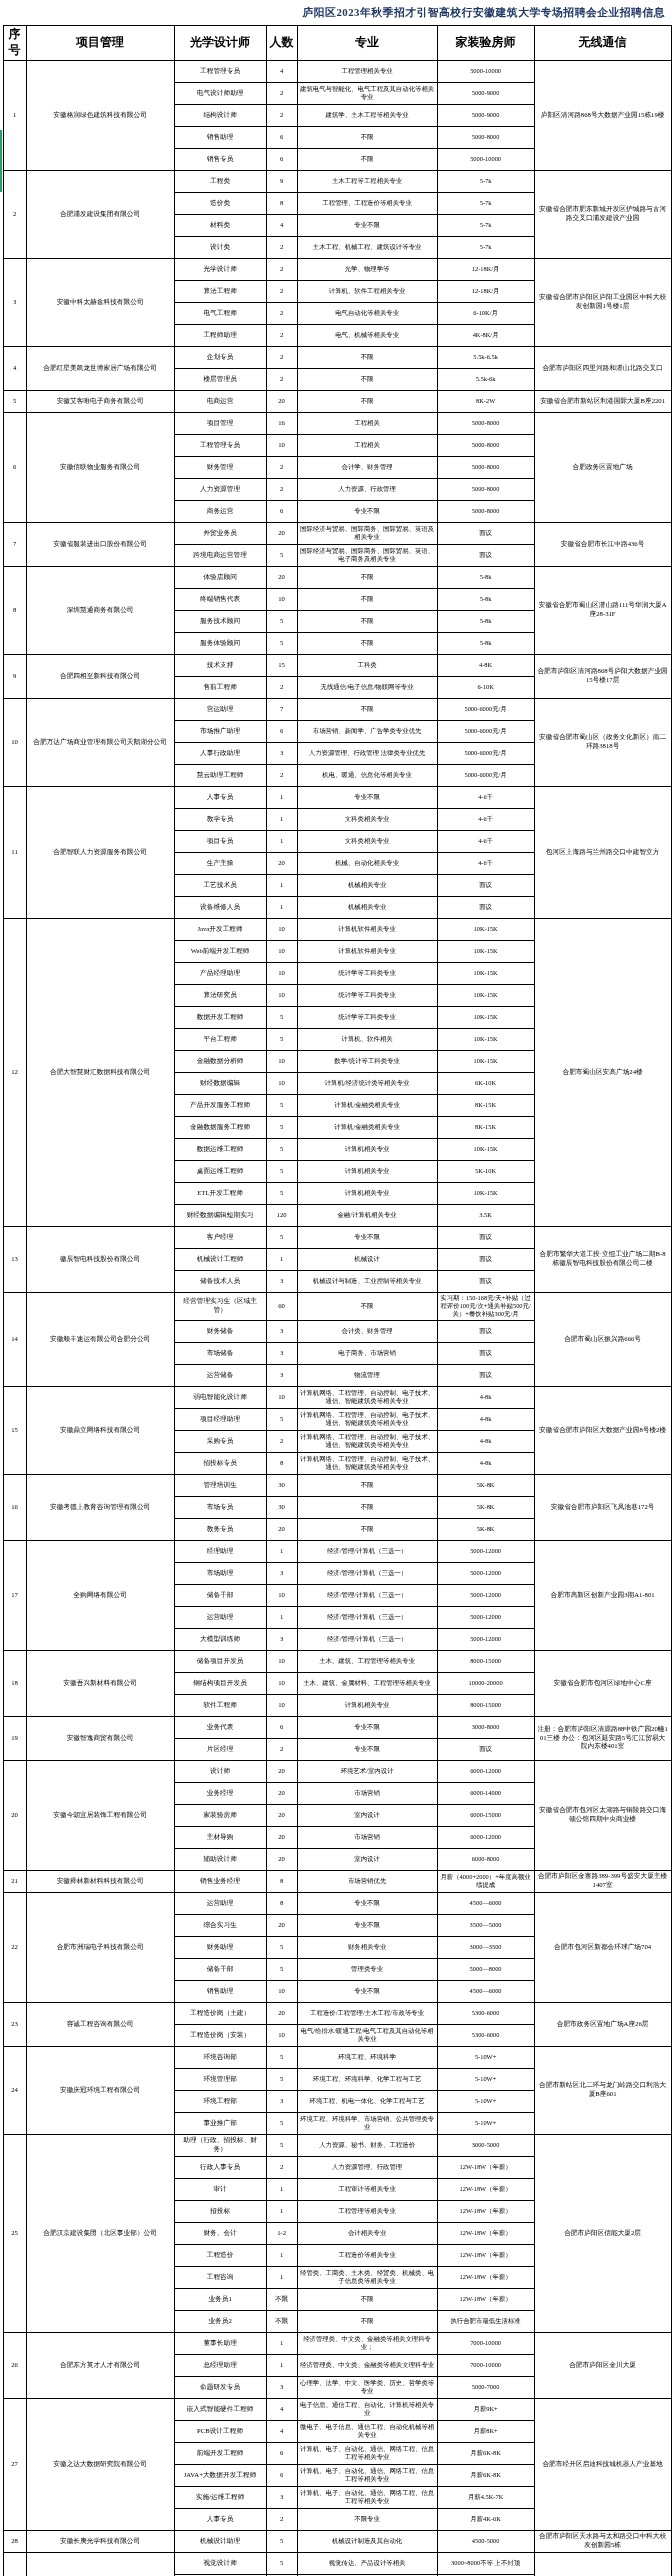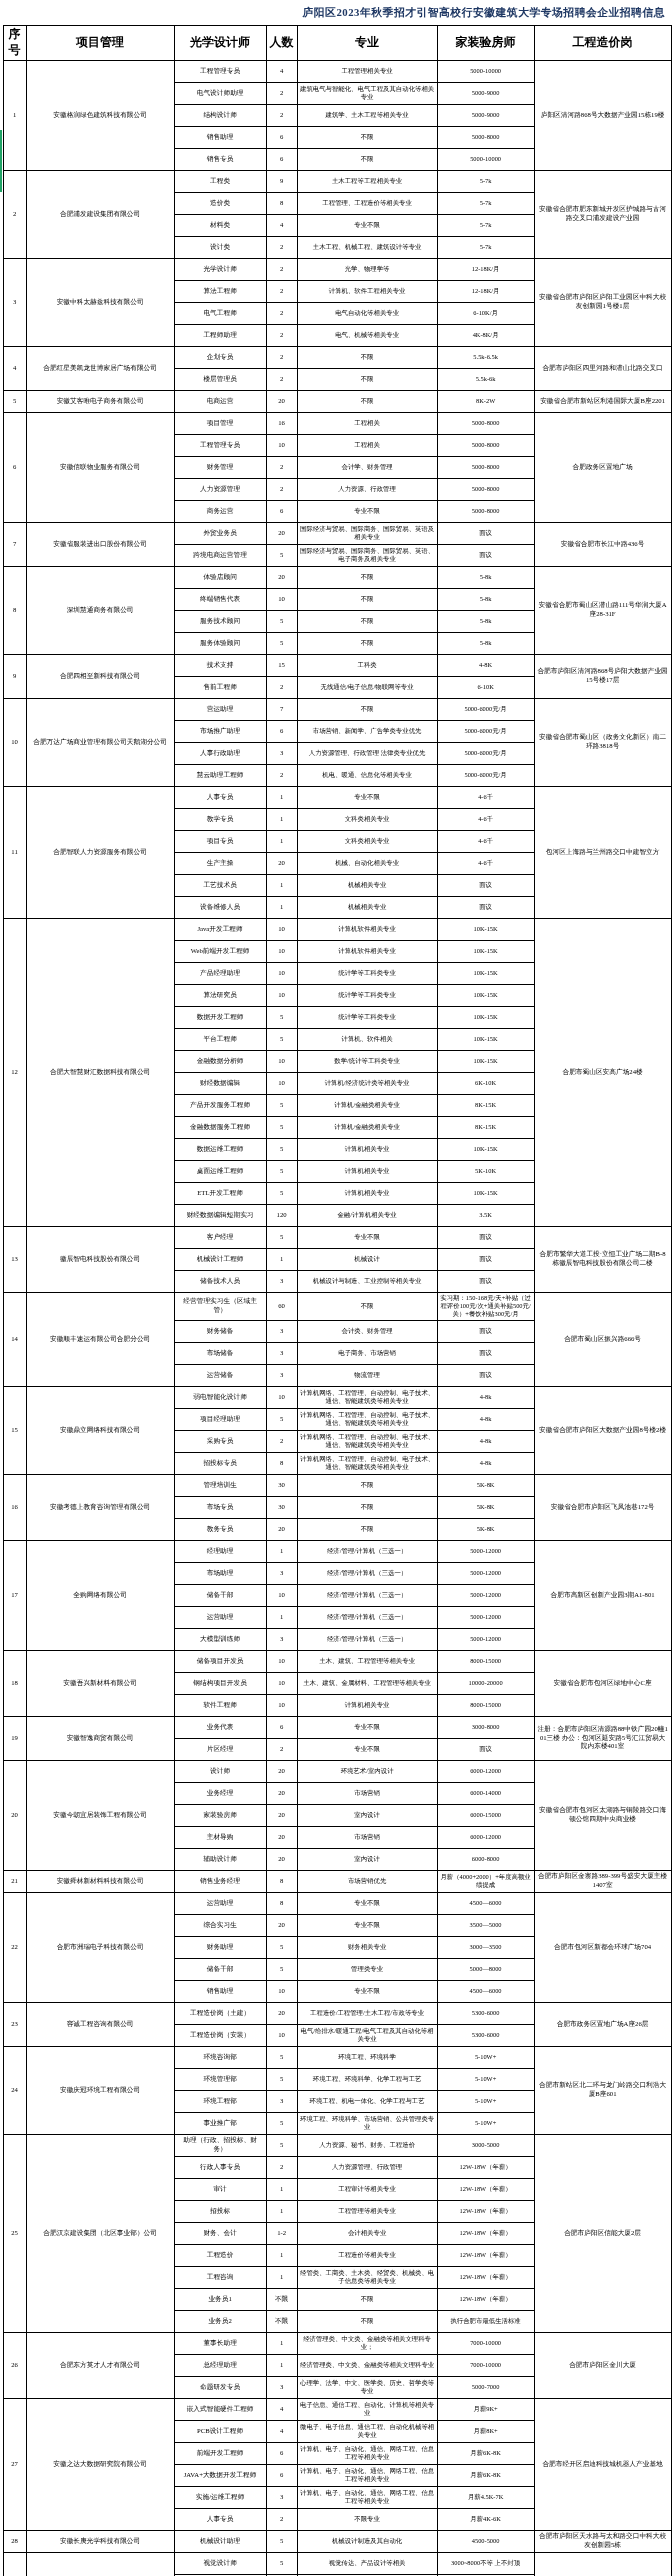--- a/index.html
+++ b/index.html
@@ -36,21 +36,21 @@
         <col class="c6">
     </colgroup>
     <thead>
       <tr id="header-row">
           <th>序号</th>
           <th>项目管理</th>
           <th>光学设计师</th>
           <th>人数</th>
           <th>专业</th>
           <th>家装验房师</th>
-          <th>工程造价岗</th>
+          <th>无线通信</th>
         </tr>
     </thead>
     <tbody id="table-body">
         <tr class="company-start">
           <td rowspan="5" class="company-no">1</td>
           <td rowspan="5" class="company-name">安徽格润绿色建筑科技有限公司</td>
           <td class="job-post">工程管理专员</td>
           <td class="job-count">4</td>
           <td class="job-major">工程管理相关专业</td>
           <td class="job-salary">5000-10000</td>

